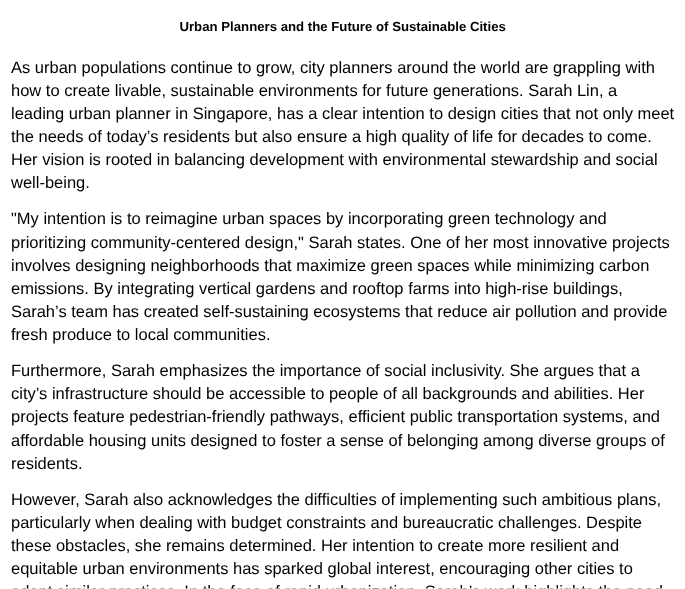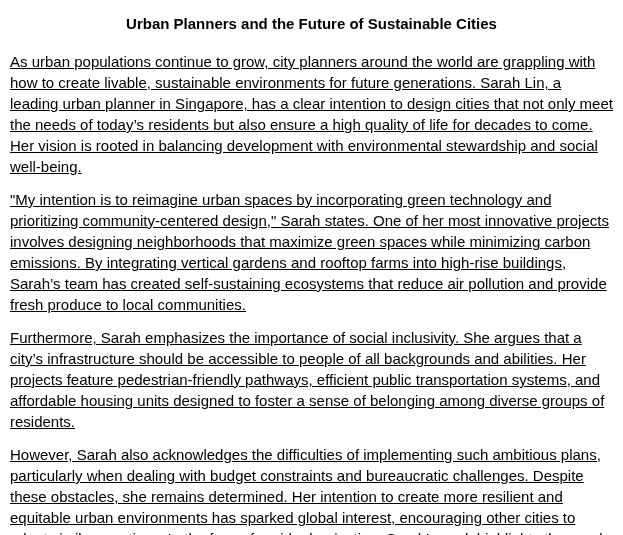--- a/index.html
+++ b/index.html
@@ -16,31 +16,30 @@
     box-sizing: border-box;
     width: 623px;
     min-height: 535px;
     padding: 10px 10px 0 10px;
     font-family: "Liberation Sans", sans-serif;
     font-size: 15px;
     color: #000000;
     background: #ffffff;
   }
   .doc-title {
-    font-size: 15px;
+    font-size: 12px;
     font-weight: bold;
     text-align: center;
     line-height: 22px;
     margin: 3px 0 16px 0;
   }
   .doc-paragraph {
     margin: 12px 0;
     line-height: 21px;
     text-align: left;
-    text-decoration: underline;
   }
 </style>
 </head>
 <body>
 
 <div class="page">
   <h1 class="doc-title">Urban Planners and the Future of Sustainable Cities</h1>
 
   <p class="doc-paragraph">As urban populations continue to grow, city planners around the world are grappling with how to create livable, sustainable environments for future generations. Sarah Lin, a leading urban planner in Singapore, has a clear intention to design cities that not only meet the needs of today’s residents but also ensure a high quality of life for decades to come. Her vision is rooted in balancing development with environmental stewardship and social well-being.</p>
 

